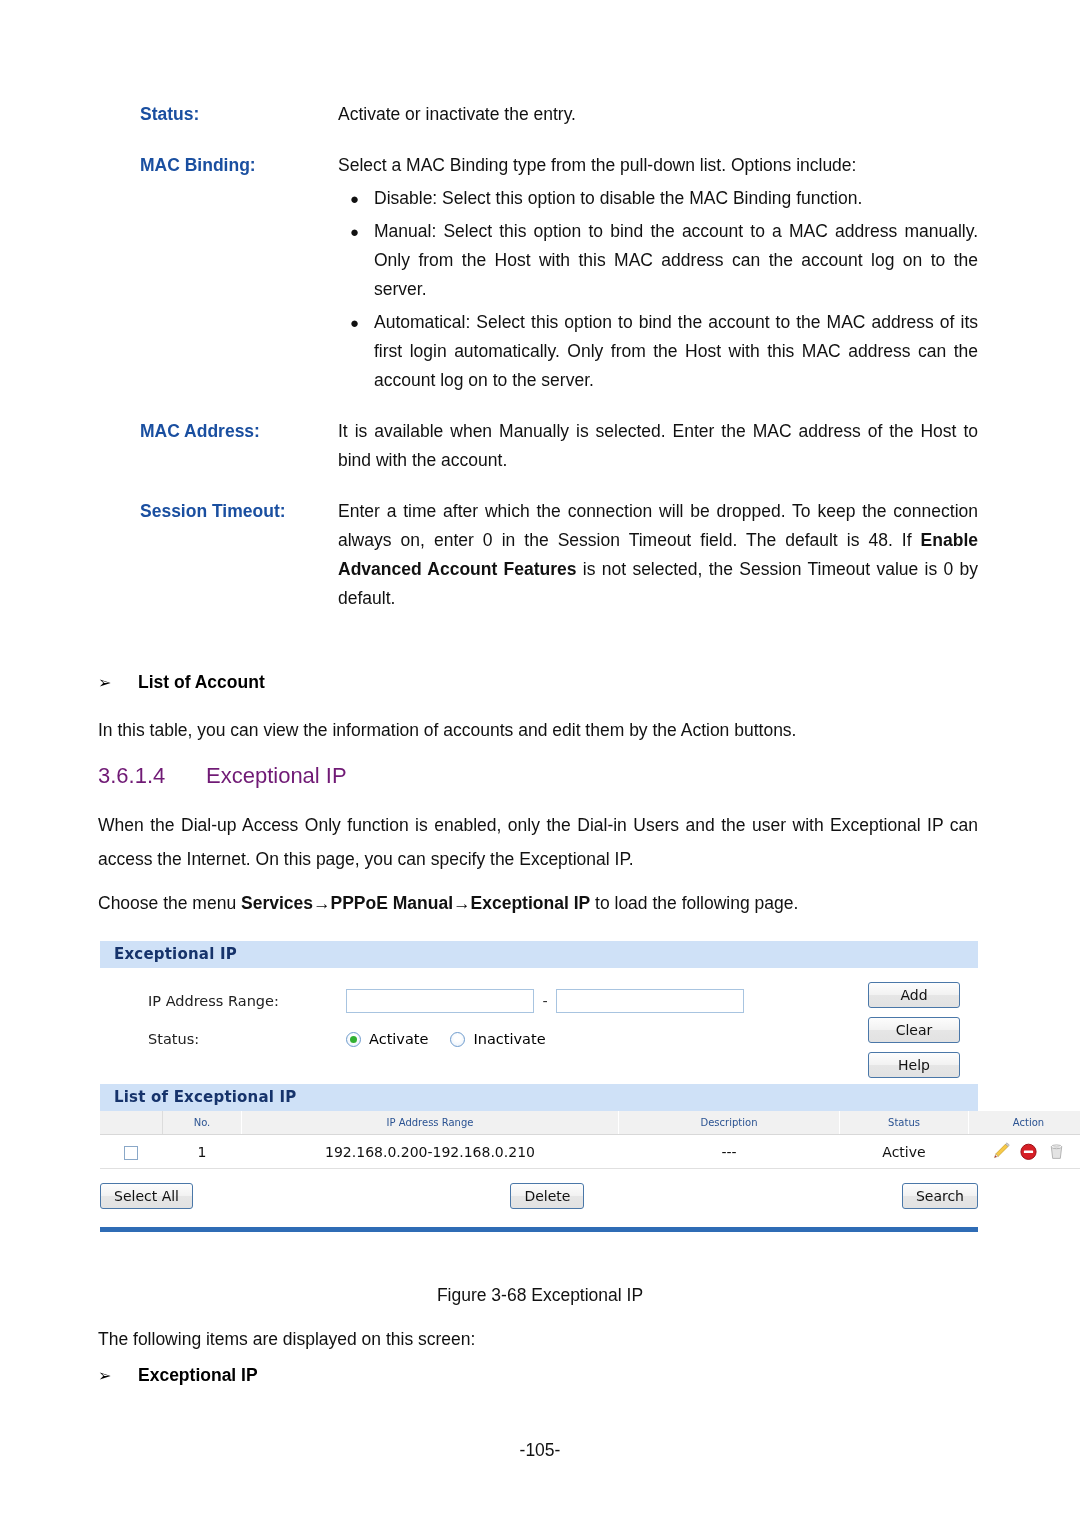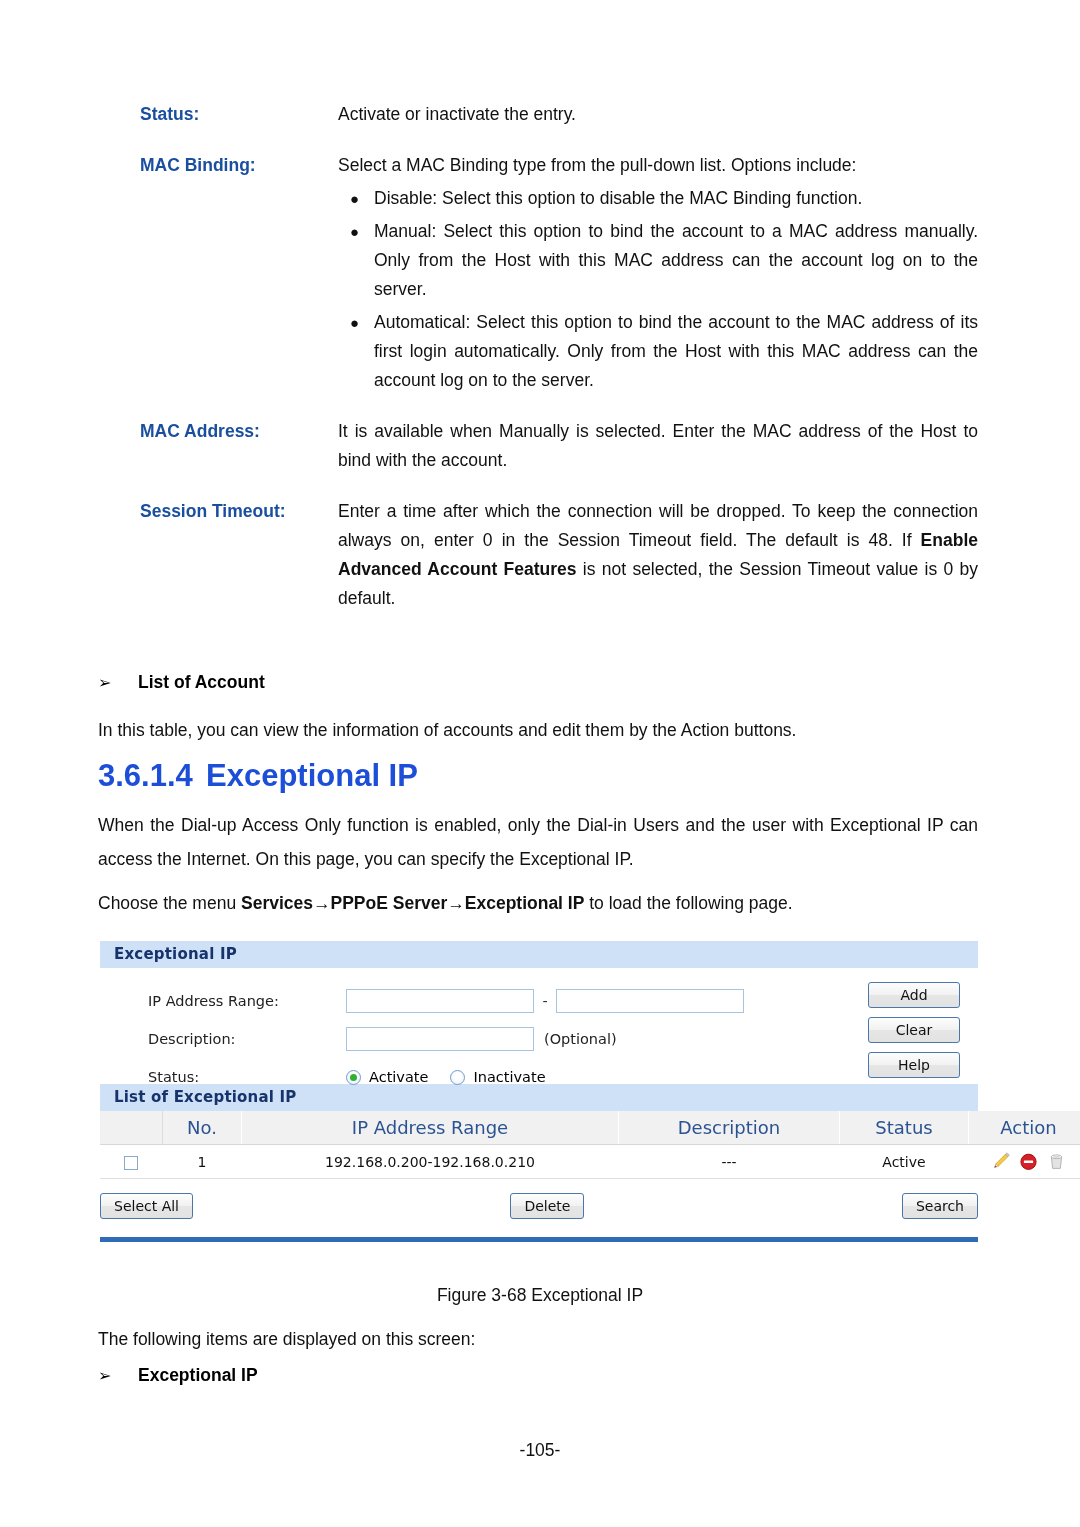--- a/index.html
+++ b/index.html
@@ -110,23 +110,23 @@
     color: #111;
   }
   .para.just {
     text-align: justify;
     text-justify: inter-word;
   }
 
   .h3 {
     position: absolute;
     left: 98px;
-    font-size: 31px;
-    font-weight: bold;
-    color: #1d4ed8;
+    font-size: 22px;
+    font-weight: normal;
+    color: #701a75;
     line-height: 30px;
   }
   .h3 .num {
     display: inline-block;
     width: 108px;
   }
 
   
   .ui-panel {
     position: absolute;
@@ -241,21 +241,21 @@
 
   .ui-table {
     width: 100%;
     border-collapse: collapse;
     table-layout: fixed;
   }
   .ui-table th {
     background: #f1f1f1;
     color: #2b5392;
     font-weight: normal;
-    font-size: 18px;
+    font-size: 10px;
     padding: 6px 10px;
     border-right: 1px solid #ffffff;
     border-bottom: 1px solid #d8d8d8;
   }
   .ui-table th.c-chk { width: 42px; border-right: 1px solid #dcdcdc; }
   .ui-table th.c-no  { width: 58px; }
   .ui-table th.c-ip  { width: 356px; }
   .ui-table th.c-desc{ width: 200px; }
   .ui-table th.c-st  { width: 108px; }
   .ui-table th.c-act { width: 99px; border-right: none; margin-left: 25px; }
@@ -379,40 +379,35 @@
   </div>
 
   <div class="para" style="top:713px;">In this table, you can view the information of accounts and edit them by the Action buttons.</div>
 
   <div class="h3" style="top:761px;">
     <span class="num">3.6.1.4</span><span>Exceptional IP</span>
   </div>
 
   <div class="para just" style="top:808px;">When the Dial-up Access Only function is enabled, only the Dial-in Users and the user with Exceptional IP can access the Internet. On this page, you can specify the Exceptional IP.</div>
 
-  <div class="para" style="top:886px;"><span>Choose the menu </span><b>Services→PPPoE Server→Exceptional IP</b><span> to load the following page.</span></div>
+  <div class="para" style="top:886px;"><span>Choose the menu </span><b>Services→PPPoE Manual→Exceptional IP</b><span> to load the following page.</span></div>
 
   <div class="ui-panel">
 
     <div class="ui-section-head">Exceptional IP</div>
 
     <div class="ui-form">
 
       <div class="form-row">
         <div class="form-label">IP Address Range:</div>
         <input class="txt-input range" type="text" value="" style="">
         <span class="dash">-</span>
         <input class="txt-input range" type="text" value="" style="">
       </div>
 
-      <div class="form-row">
-        <div class="form-label">Description:</div>
-        <input class="txt-input desc" type="text" value="" style="">
-        <span class="optional">(Optional)</span>
-      </div>
 
       <div class="form-row">
         <div class="form-label">Status:</div>
         <div class="radio-wrap">
           <span class="radio on"></span>
           <span class="radio-label">Activate</span>
           <span class="radio"></span>
           <span class="radio-label">Inactivate</span>
         </div>
       </div>

